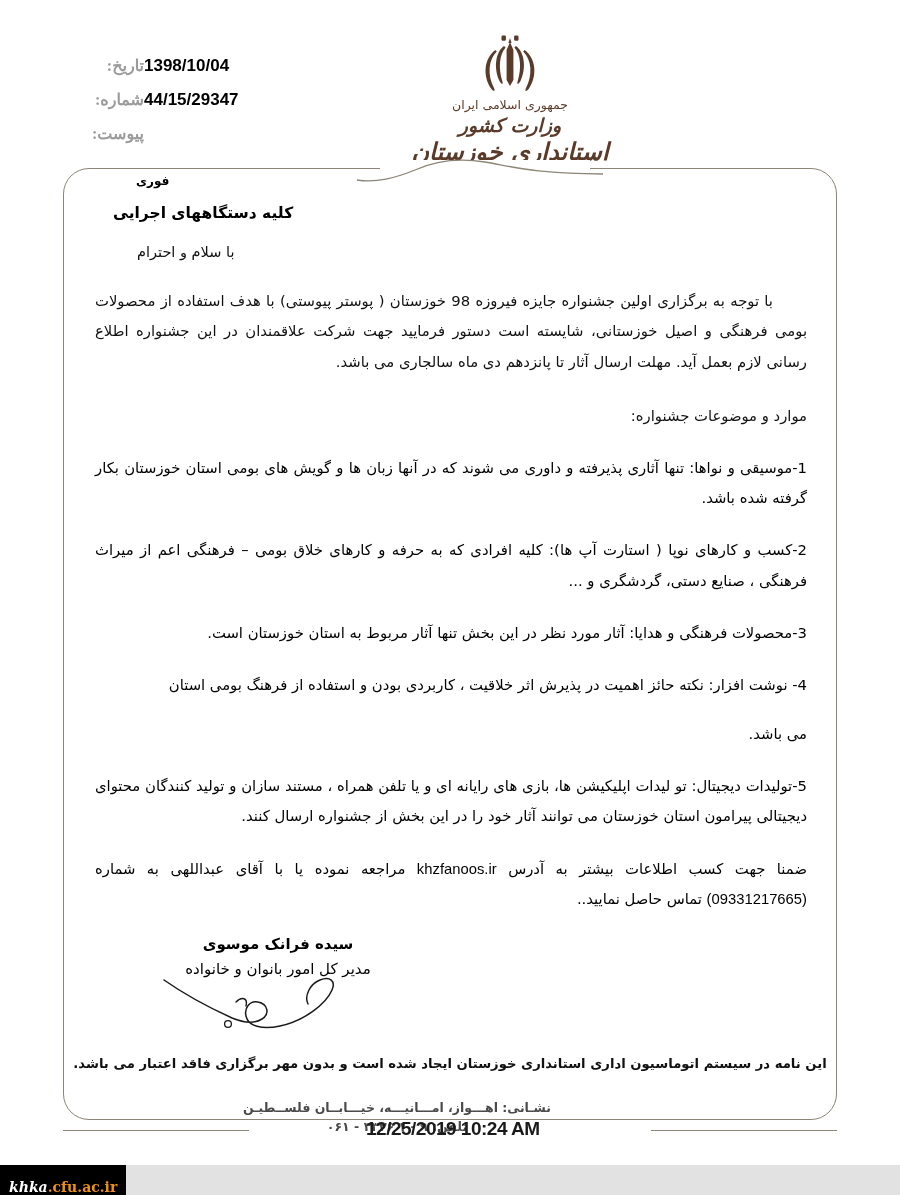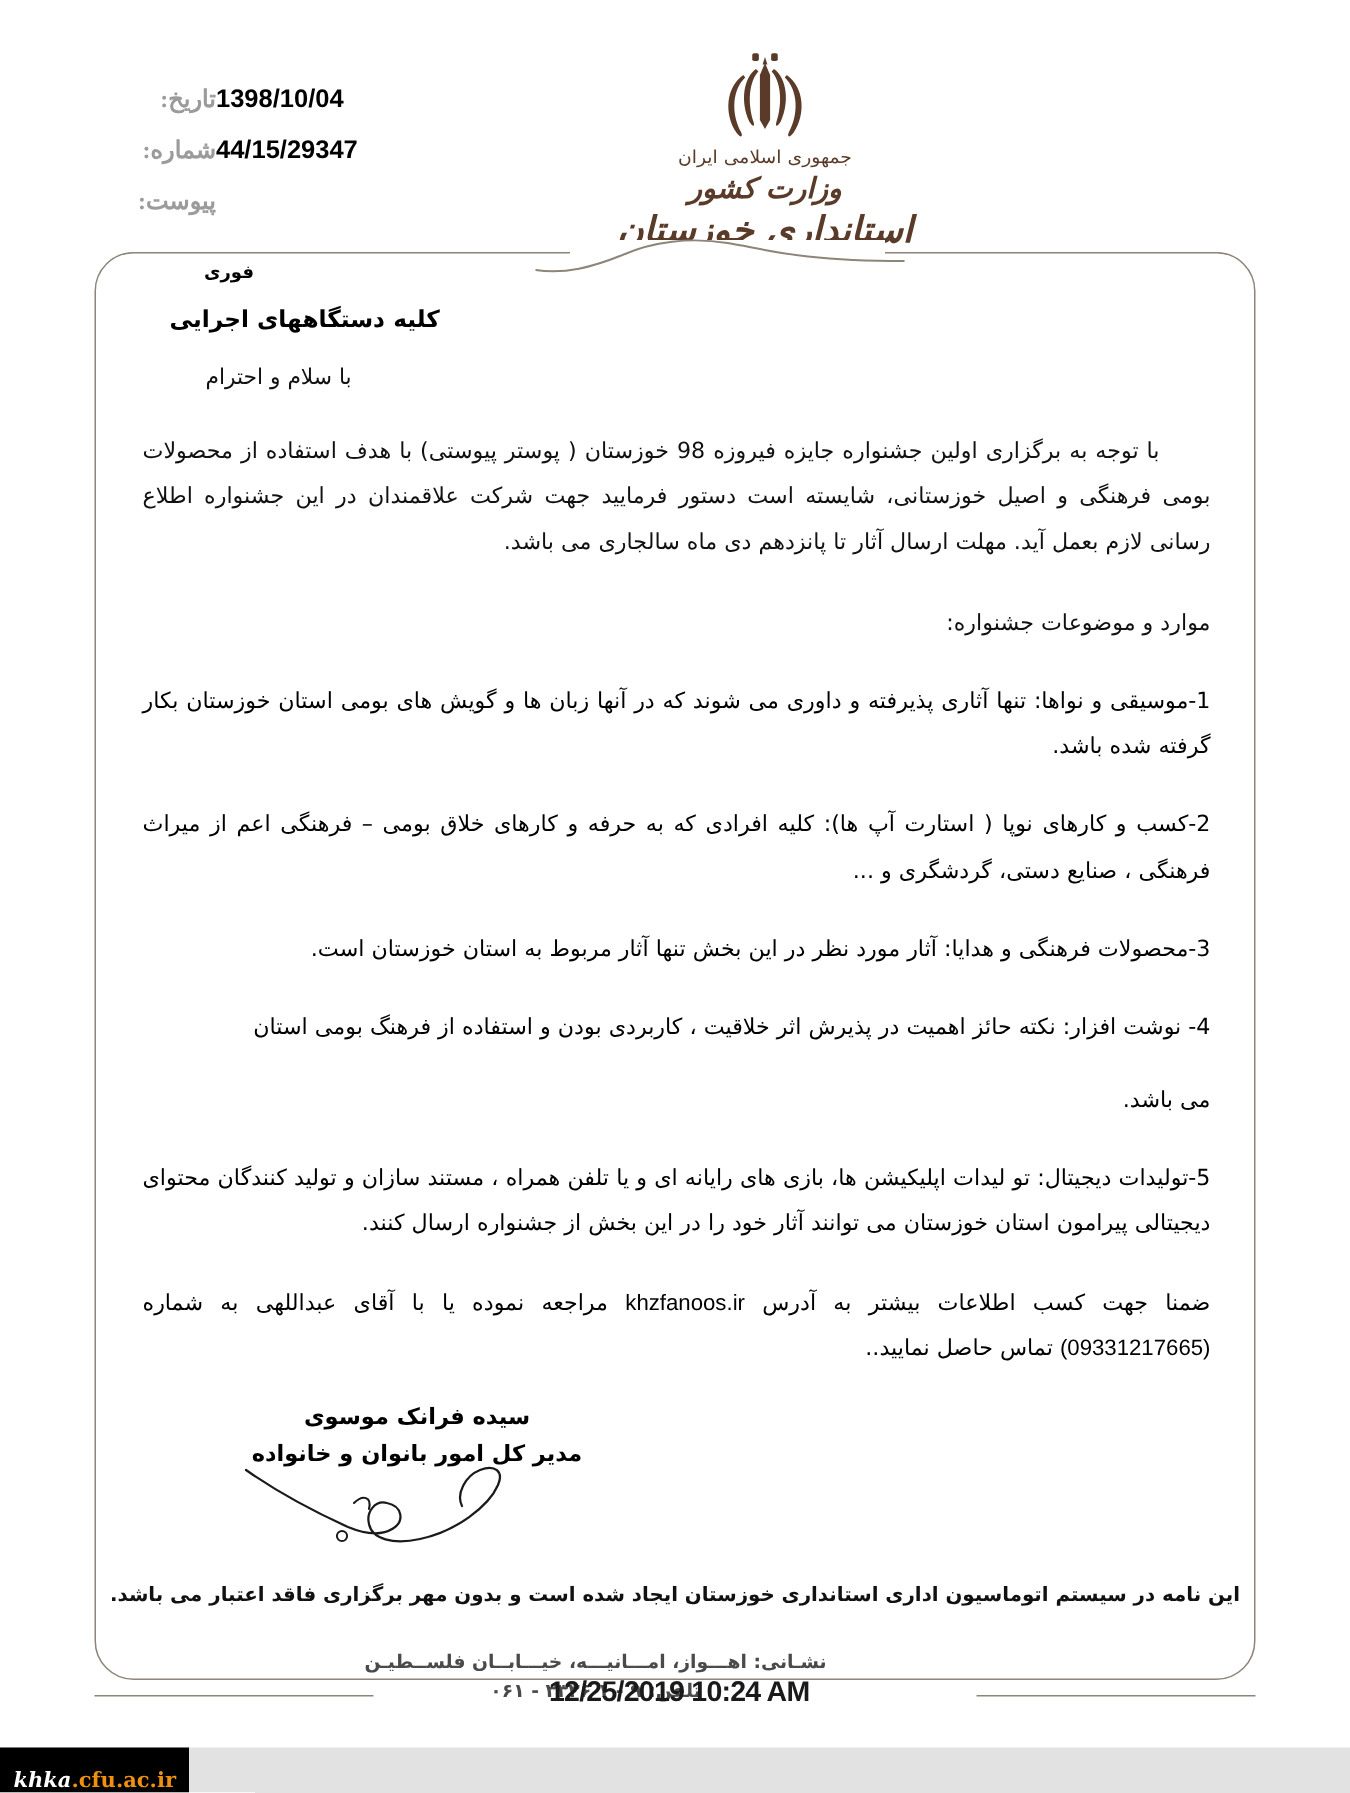--- a/index.html
+++ b/index.html
@@ -203,21 +203,21 @@
     direction: rtl;
   }
   .sig-name {
     font-size: 15px;
     font-weight: 700;
     color: #000;
     font-family: "DejaVu Sans", sans-serif;
   }
   .sig-title {
     font-size: 15px;
-    font-weight: 700;
+    font-weight: 400;
     color: #000;
     margin-top: 7px;
     font-family: "DejaVu Sans", sans-serif;
   }
   .sig-mark { margin-top: -4px; }
 
   
   #validity-notice {
     position: absolute;
     left: 63px;

